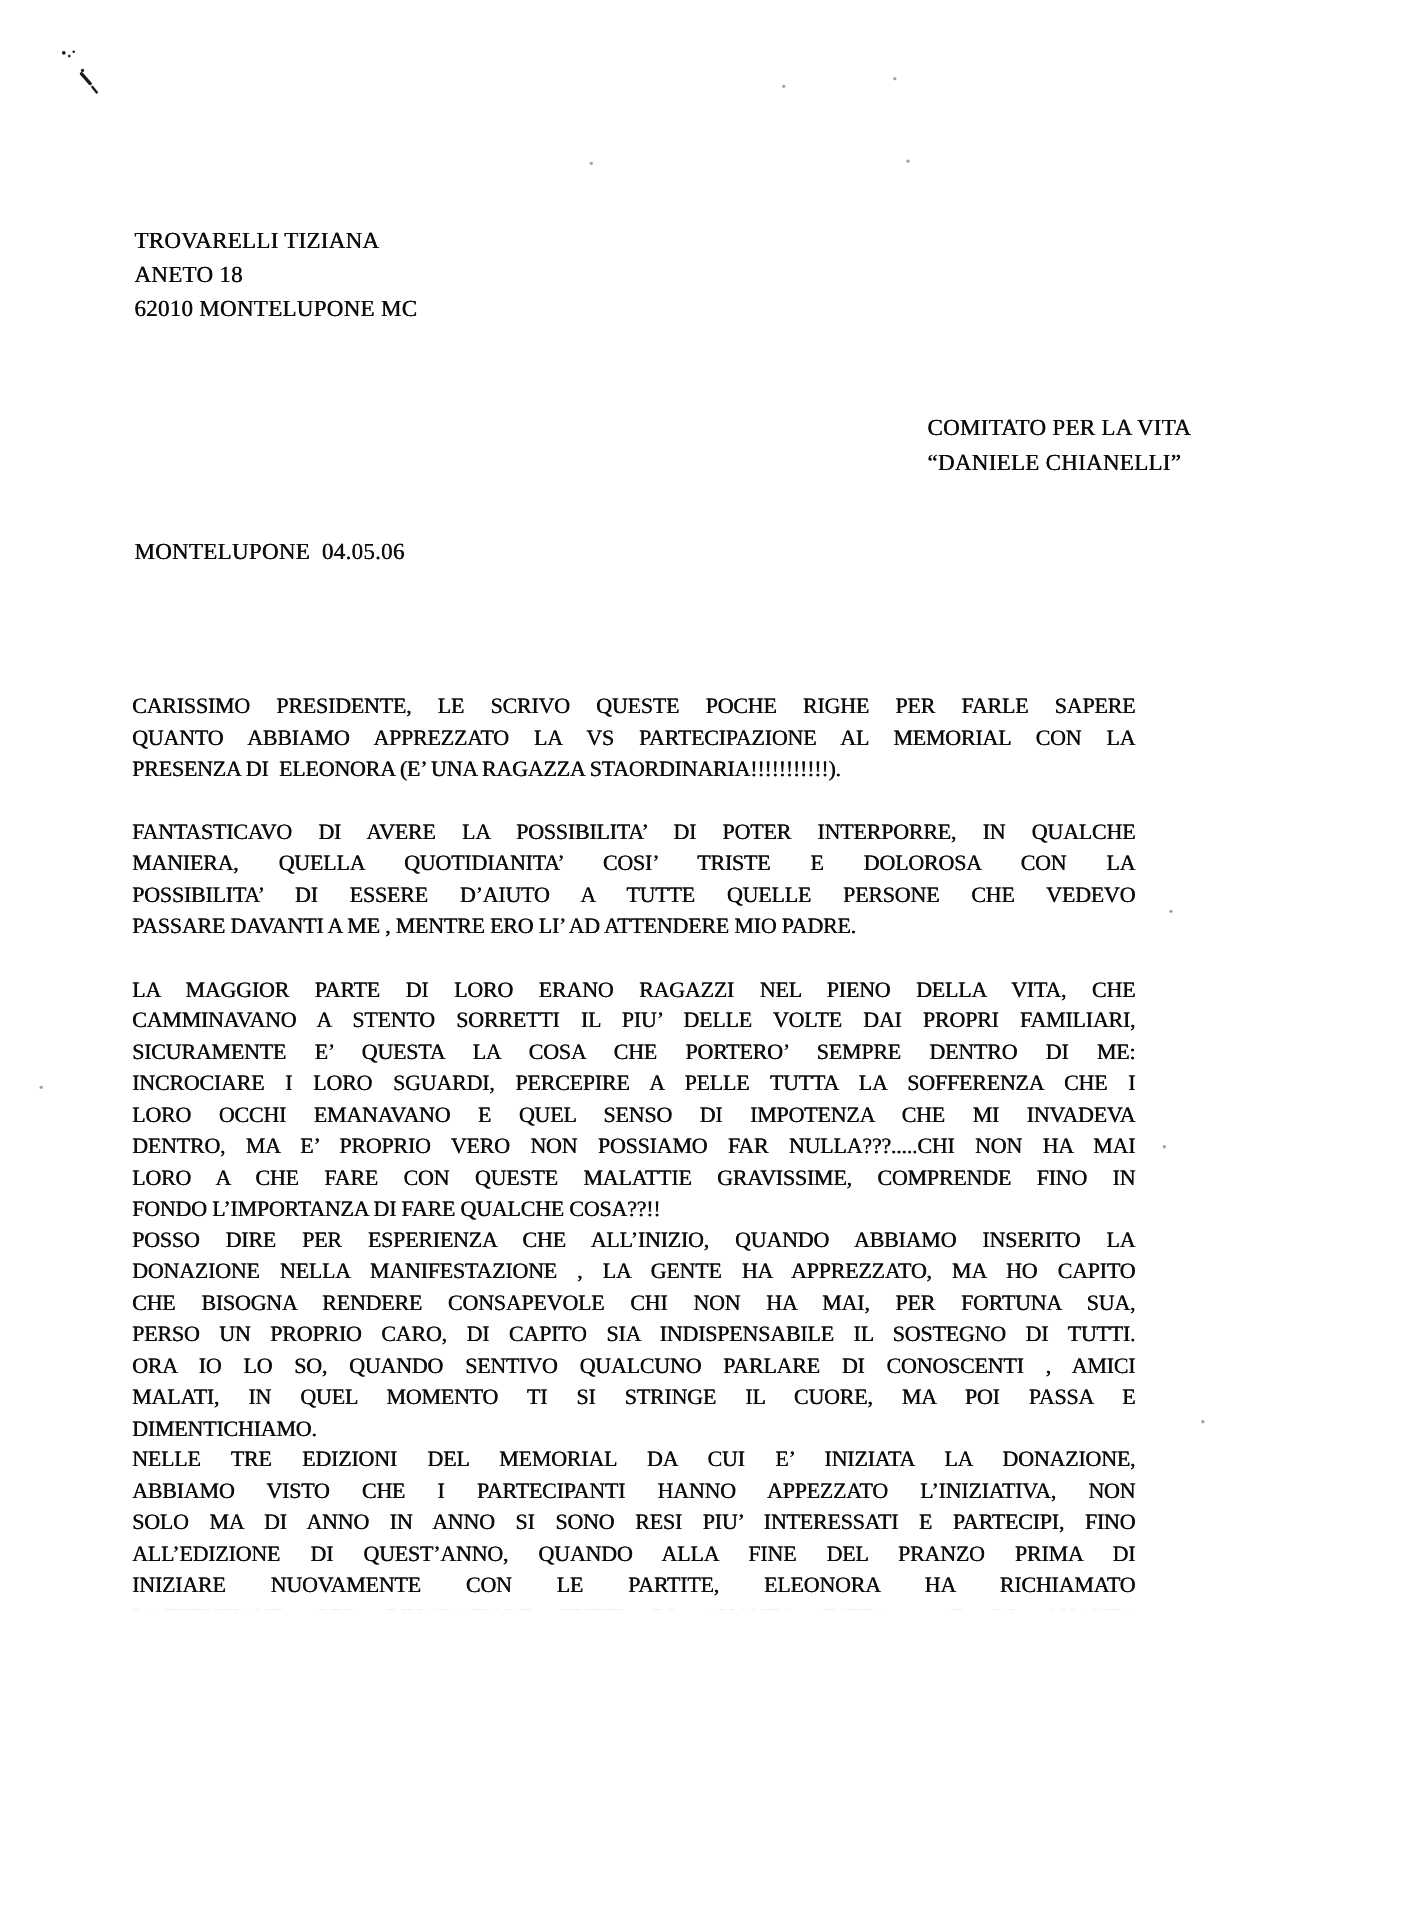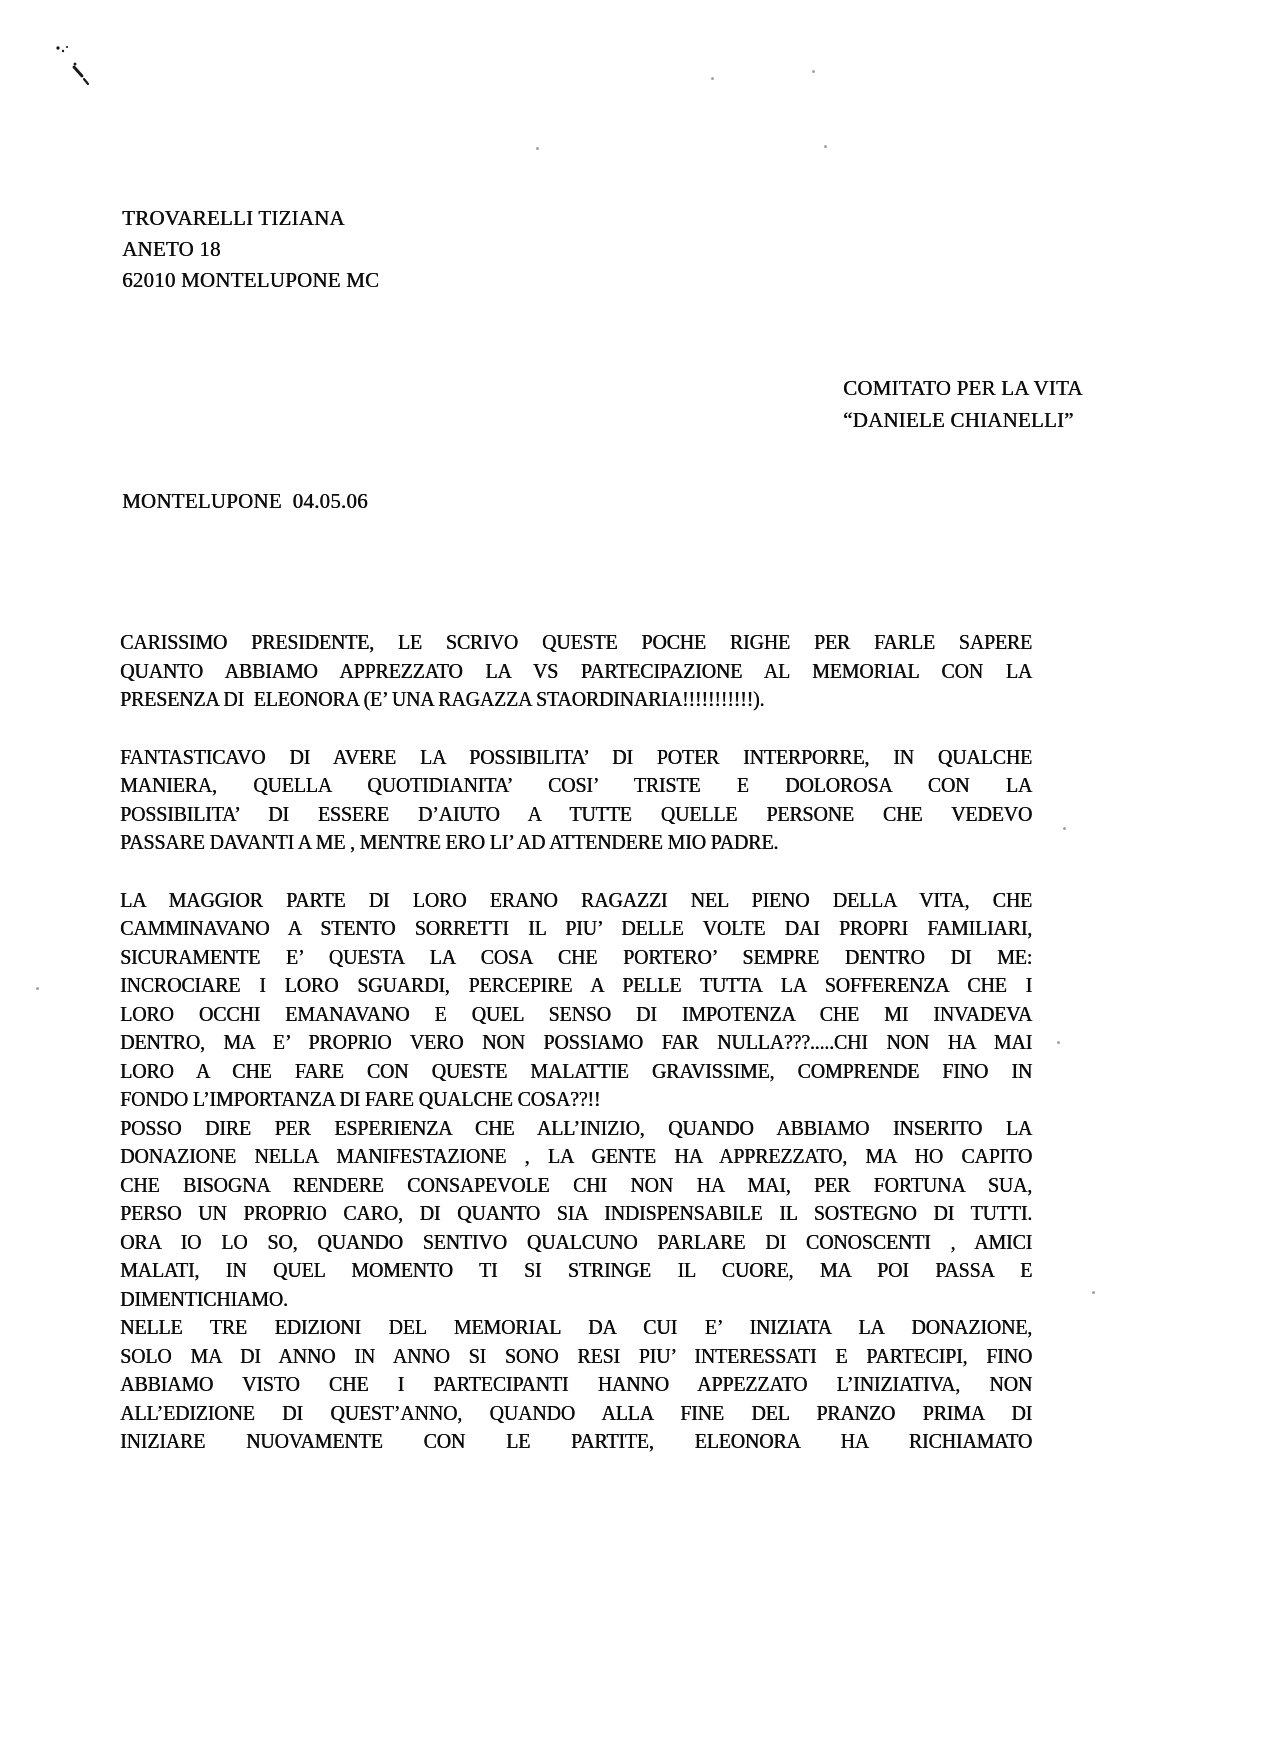--- a/index.html
+++ b/index.html
@@ -96,26 +96,26 @@
         <div class="line j">CAMMINAVANO A STENTO SORRETTI IL PIU’ DELLE VOLTE DAI PROPRI FAMILIARI,</div>
         <div class="line j">SICURAMENTE E’ QUESTA LA COSA CHE  PORTERO’ SEMPRE DENTRO DI ME:</div>
         <div class="line j">INCROCIARE I LORO SGUARDI, PERCEPIRE A PELLE TUTTA LA SOFFERENZA CHE I</div>
         <div class="line j">LORO OCCHI EMANAVANO E QUEL SENSO DI IMPOTENZA CHE MI INVADEVA</div>
         <div class="line j">DENTRO, MA E’ PROPRIO VERO NON POSSIAMO FAR NULLA???.....CHI NON HA MAI</div>
         <div class="line j">LORO A CHE FARE CON QUESTE MALATTIE GRAVISSIME, COMPRENDE FINO IN</div>
         <div class="line last">FONDO L’IMPORTANZA DI FARE QUALCHE COSA??!!</div>
         <div class="line j">POSSO DIRE PER ESPERIENZA CHE ALL’INIZIO, QUANDO ABBIAMO INSERITO  LA</div>
         <div class="line j">DONAZIONE NELLA MANIFESTAZIONE , LA GENTE HA APPREZZATO, MA HO CAPITO</div>
         <div class="line j">CHE BISOGNA RENDERE CONSAPEVOLE CHI NON HA MAI, PER FORTUNA SUA,</div>
-        <div class="line j">PERSO UN PROPRIO CARO,  DI QUANTO SIA INDISPENSABILE IL SOSTEGNO DI TUTTI.</div>
+        <div class="line j">PERSO UN PROPRIO CARO,  DI CAPITO SIA INDISPENSABILE IL SOSTEGNO DI TUTTI.</div>
         <div class="line j">ORA IO LO SO, QUANDO SENTIVO QUALCUNO  PARLARE DI CONOSCENTI , AMICI</div>
         <div class="line j">MALATI, IN QUEL MOMENTO TI SI STRINGE IL CUORE, MA POI   PASSA E</div>
         <div class="line last">DIMENTICHIAMO.</div>
         <div class="line j">NELLE TRE EDIZIONI DEL MEMORIAL DA CUI E’ INIZIATA LA DONAZIONE,</div>
+        <div class="line j">ABBIAMO VISTO CHE I PARTECIPANTI HANNO APPEZZATO L’INIZIATIVA,   NON</div>
         <div class="line j">SOLO  MA DI ANNO IN ANNO SI SONO RESI PIU’ INTERESSATI E PARTECIPI, FINO</div>
-        <div class="line j">ABBIAMO VISTO CHE I PARTECIPANTI HANNO APPEZZATO L’INIZIATIVA,   NON</div>
         <div class="line j">ALL’EDIZIONE DI QUEST’ANNO, QUANDO ALLA FINE DEL PRANZO PRIMA DI</div>
         <div class="line j">INIZIARE NUOVAMENTE CON   LE PARTITE, ELEONORA HA RICHIAMATO</div>
         <div class="line j">L’ATTENZIONE, PER RINGRAZIARE TUTTI  DI QUANTO FATTO , E  DI QUANTO</div>
       </div>
     </div>
 
 </div>
 
 </body></html>

